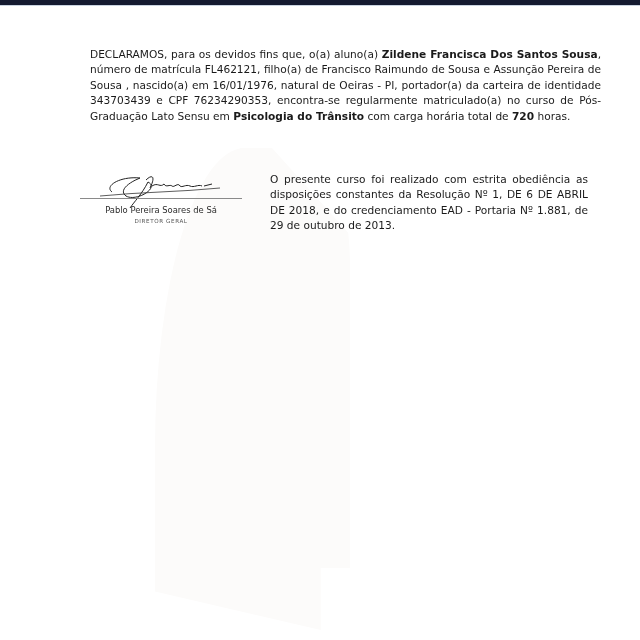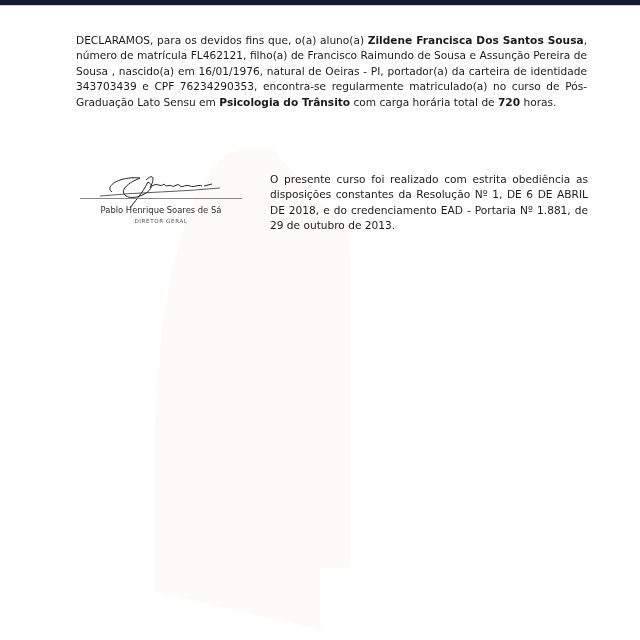--- a/index.html
+++ b/index.html
@@ -23,21 +23,21 @@
     }
     .watermark2 {
       position: absolute; left: 240px; top: 148px;
       width: 110px; height: 420px;
       background: #fcfbfa;
       border-top-right-radius: 110px 260px;
     }
     .declaration {
       position: absolute; left: 76px; top: 33px; width: 511px;
       font-size: 10.6px; line-height: 15.4px;
-      text-align: justify; margin: 0;
+      text-align: justify; margin: 14px;
     }
     .declaration b { font-weight: bold; }
     .sig-block {
       position: absolute; left: 80px; top: 168px; width: 162px; height: 60px;
     }
     .sig-line {
       position: absolute; left: 0; top: 30px; width: 162px; height: 0;
       border-top: 1px solid #8a8a8a;
     }
     .sig-svg { position: absolute; left: 20px; top: 4px; }
@@ -65,17 +65,17 @@
 <p class="declaration"><span>DECLARAMOS, para os devidos fins que, o(a) aluno(a) </span><b>Zildene Francisca Dos Santos Sousa</b><span>, número de matrícula FL462121, filho(a) de Francisco Raimundo de Sousa e Assunção Pereira de Sousa , nascido(a) em 16/01/1976, natural de Oeiras - PI, portador(a) da carteira de identidade 343703439 e CPF 76234290353, encontra-se regularmente matriculado(a) no curso de Pós-Graduação Lato Sensu em </span><b>Psicologia do Trânsito</b><span> com carga horária total de </span><b>720</b><span> horas.</span></p>
 
 <div class="sig-block">
   <svg class="sig-svg" width="130" height="36" viewBox="0 0 130 36">
     <path d="M12 20 C 4 14, 20 4, 40 6 C 30 10, 18 18, 26 24 C 36 30, 60 16, 48 10 C 42 22, 34 30, 30 36" fill="none" stroke="#222" stroke-width="1"></path>
     <path d="M46 8 C 52 2, 56 4, 50 16 M52 14 C 58 10, 60 16, 64 12 C 66 16, 70 12, 72 14 C 74 16, 78 10, 80 14 C 82 16, 86 12, 90 14 C 94 16, 98 12, 102 14" fill="none" stroke="#222" stroke-width="1"></path>
     <path d="M0 24 C 40 20, 80 20, 120 16" fill="none" stroke="#333" stroke-width="0.8"></path>
     <path d="M104 14 L 112 12" fill="none" stroke="#222" stroke-width="1"></path>
   </svg>
   <div class="sig-line"></div>
-  <div class="sig-name">Pablo Henrique Soares de Sá</div>
+  <div class="sig-name">Pablo Pereira Soares de Sá</div>
   <div class="sig-role">DIRETOR GERAL</div>
 </div>
 
 <p class="legal">O presente curso foi realizado com estrita obediência as disposições constantes da Resolução Nº 1, DE 6 DE ABRIL DE 2018, e do credenciamento EAD - Portaria Nº 1.881, de 29 de outubro de 2013.</p>
 
 </body></html>

